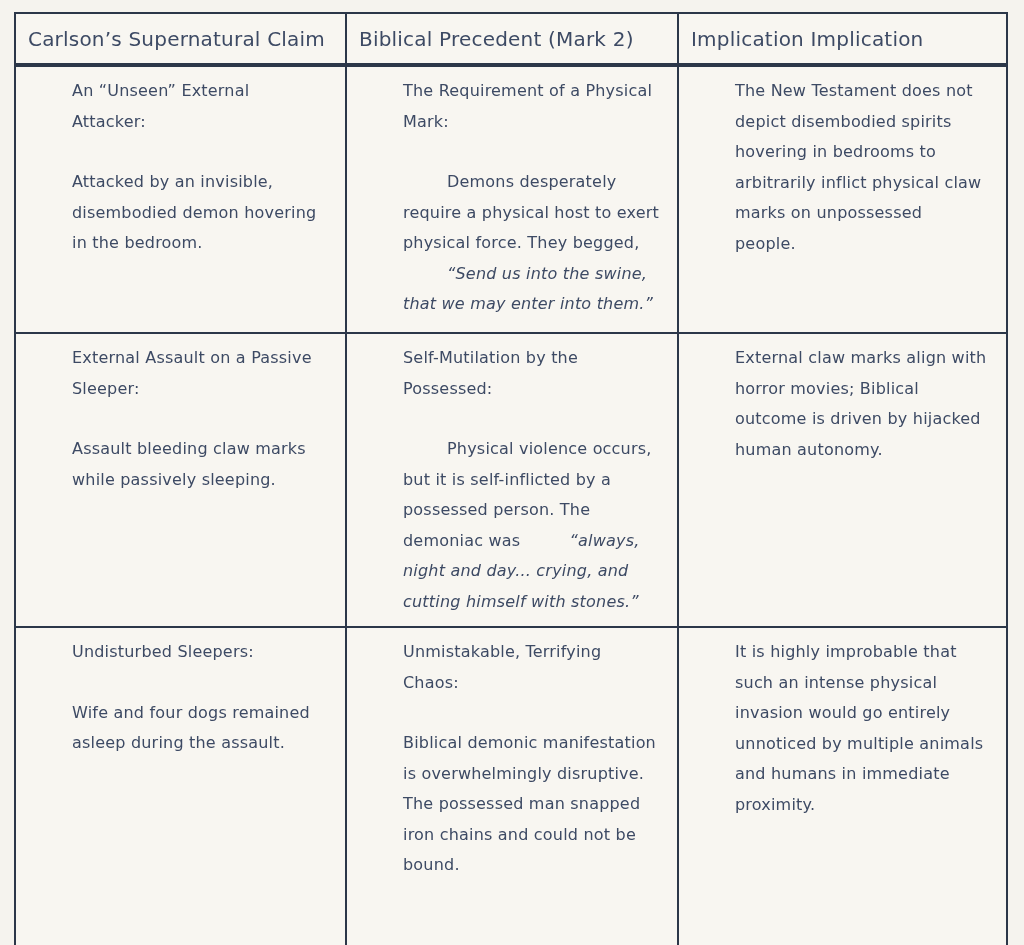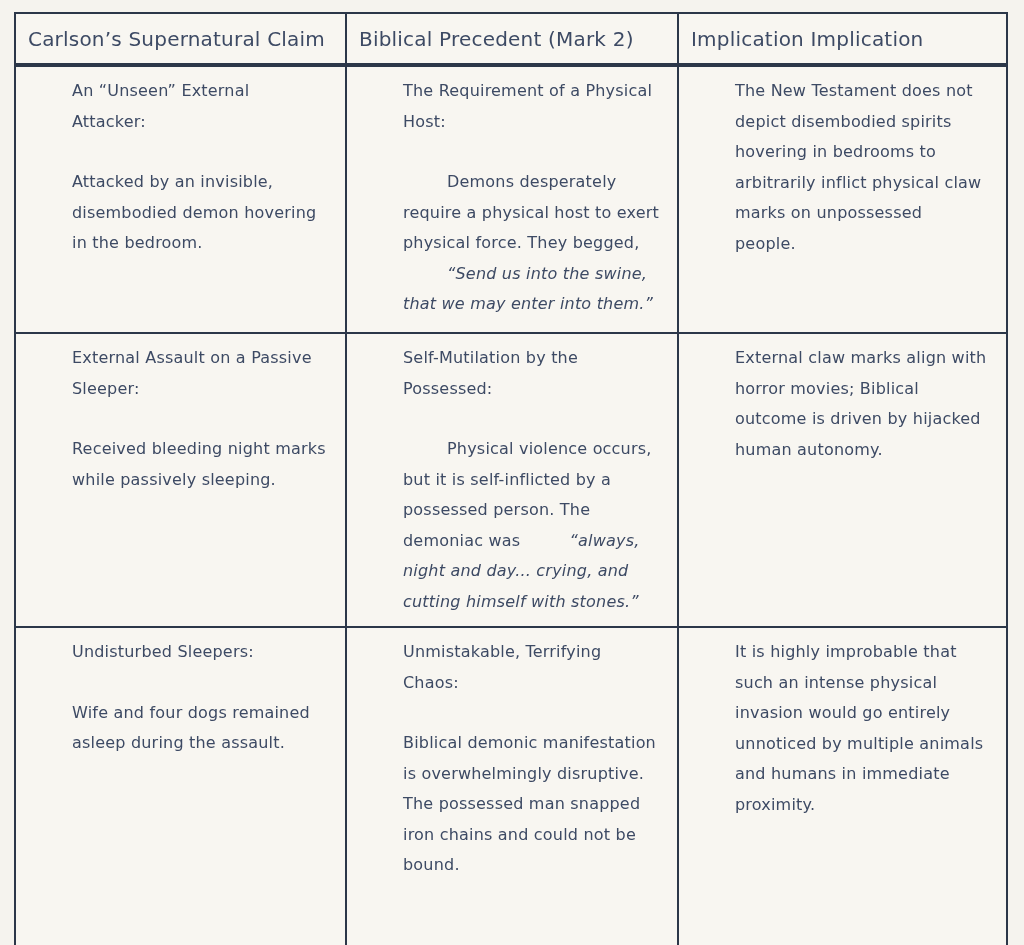--- a/index.html
+++ b/index.html
@@ -71,31 +71,31 @@
       <th>Implication Implication</th>
     </tr>
   </thead>
   <tbody>
     <tr class="body-row-1">
       <td>
         <p class="cell-title">An “Unseen” External Attacker:</p>
         <p class="cell-body">Attacked by an invisible, disembodied demon hovering in the bedroom.</p>
       </td>
       <td>
-        <p class="cell-title">The Requirement of a Physical Host:</p>
+        <p class="cell-title">The Requirement of a Physical Mark:</p>
         <p class="cell-body"><span>Demons desperately require a physical host to exert physical force. They begged, </span><span class="quote">“Send us into the swine, that we may enter into them.”</span></p>
       </td>
       <td>
         <p class="cell-body">The New Testament does not depict disembodied spirits hovering in bedrooms to arbitrarily inflict physical claw marks on unpossessed people.</p>
       </td>
     </tr>
     <tr class="body-row-2">
       <td>
         <p class="cell-title">External Assault on a Passive Sleeper:</p>
-        <p class="cell-body">Received bleeding night marks while passively sleeping.</p>
+        <p class="cell-body">Assault bleeding claw marks while passively sleeping.</p>
       </td>
       <td>
         <p class="cell-title">Self-Mutilation by the Possessed:</p>
         <p class="cell-body"><span>Physical violence occurs, but it is self-inflicted by a possessed person. The demoniac was </span><span class="quote">“always, night and day... crying, and cutting himself with stones.”</span></p>
       </td>
       <td>
         <p class="cell-body">External claw marks align with horror movies; Biblical outcome is driven by hijacked human autonomy.</p>
       </td>
     </tr>
     <tr class="body-row-3">

